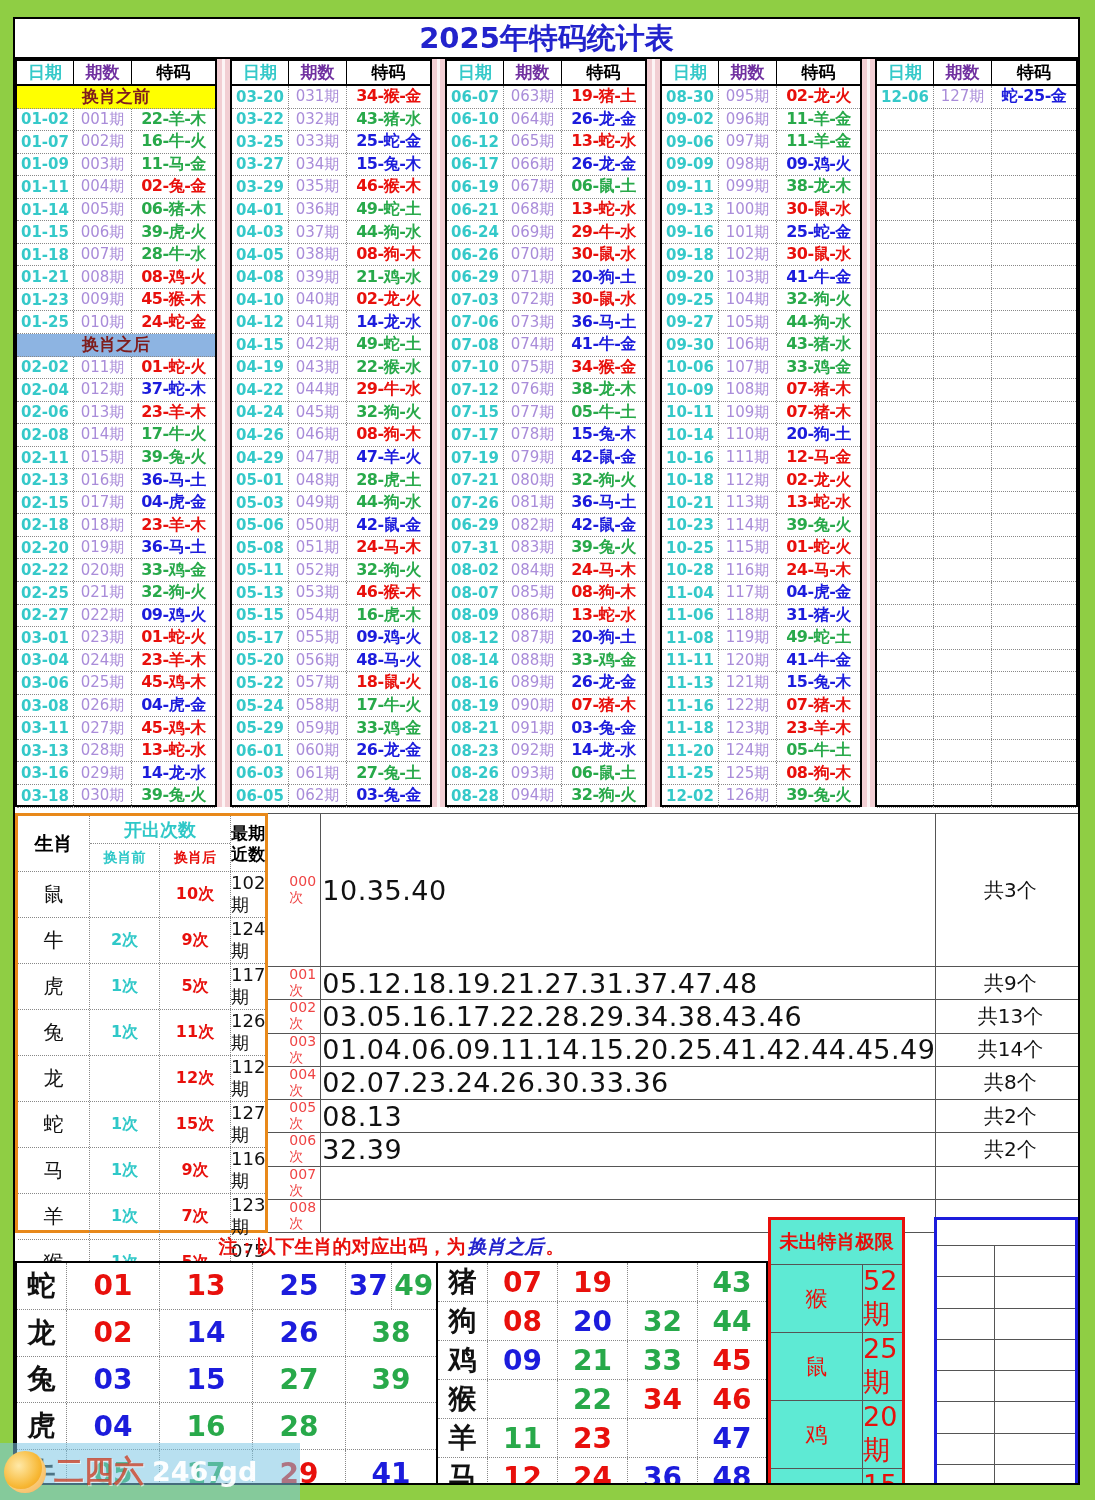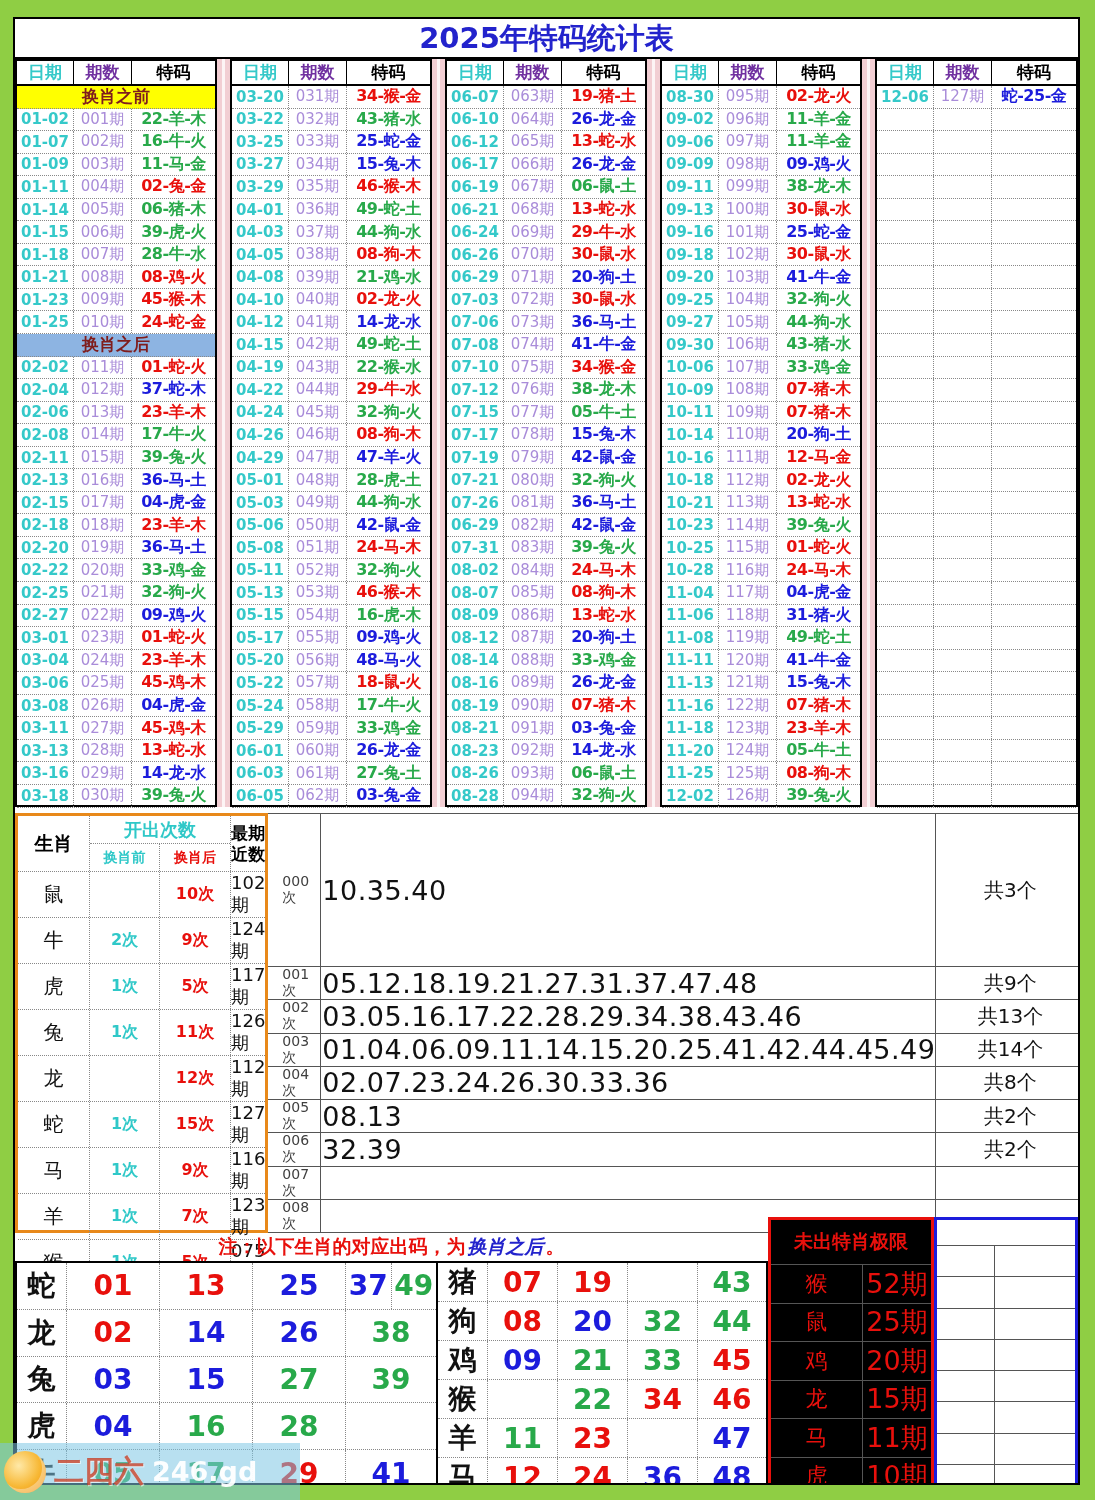--- a/index.html
+++ b/index.html
@@ -50,21 +50,21 @@
   .s-z{width:72px;font-size:20px;color:#111;display:flex;align-items:center;justify-content:center;
     border-right:1px dotted #888;box-sizing:border-box}
   .s-b{width:70px;color:#2fc8c8;font-weight:bold;font-size:16px;display:flex;align-items:center;justify-content:center;
     border-right:1px dotted #888;box-sizing:border-box}
   .s-a{width:71px;color:#e8100c;font-weight:bold;font-size:16px;display:flex;align-items:center;justify-content:center;
     border-right:1px dotted #888;box-sizing:border-box}
   .s-r{flex:1;display:flex;align-items:center;justify-content:center;font-size:18px;color:#111}
   .freq{flex:1;display:flex;flex-direction:column;border-top:1px solid #555;box-sizing:border-box}
   .f-row{display:flex;border-bottom:1px solid #555;box-sizing:border-box;flex:1;min-height:0}
   .f-row.tall{flex:0 0 153px}
-  .f-label{width:52px;font-size:14px;color:#404040;display:flex;align-items:center;padding-left:14px;box-sizing:border-box}
+  .f-label{width:52px;font-size:14px;color:#ef4444;display:flex;align-items:center;padding-left:21px;box-sizing:border-box}
   .f-nums{flex:1;border-left:1px solid #555;border-right:1px solid #555;display:flex;align-items:center;padding-left:1px;
     font-size:27px;color:#111;letter-spacing:.5px;box-sizing:border-box;overflow:hidden;white-space:nowrap}
   .f-count{width:148px;display:flex;align-items:center;justify-content:center;font-size:20px;color:#111}
   
   .bottom{position:relative;flex:1;display:flex;flex-direction:column}
   .note{height:28px;width:753px;display:flex;align-items:center;justify-content:center;
     font-size:19px;font-weight:bold;color:#e8100c;flex:0 0 auto}
   .note .hl{color:#2323cc;font-style:italic;margin:0 2px}
   .maps{display:flex;flex:1}
   .map{display:flex;flex-direction:column;border:2px solid #000;box-sizing:border-box;background:#fff}
@@ -75,21 +75,21 @@
   .m-z{width:50px;font-size:28px;font-weight:bold;color:#111;display:flex;align-items:center;justify-content:center;
     border-right:1px dotted #888;box-sizing:border-box}
   .m-c{display:flex;align-items:center;justify-content:center;font-size:28px;font-weight:600;
     border-right:1px dotted #888;box-sizing:border-box;overflow:hidden}
   .map-left .m-c{width:93px}
   .map-right .m-c{width:70px}
   .m-last{flex:1;border-right:none;display:flex}
   .m-merged{flex:1;display:flex;align-items:center;justify-content:center;font-size:28px;font-weight:600}
   .m-half{flex:1;display:flex;align-items:center;justify-content:center;font-size:28px;font-weight:600;box-sizing:border-box}
   .m-half:first-child{border-right:1px dotted #888}
-  .limit{position:absolute;left:753px;top:-16px;bottom:0;width:166px;border:3px solid #e8100c;background:#000000;
+  .limit{position:absolute;left:753px;top:-16px;bottom:0;width:137px;border:3px solid #e8100c;background:#5eead4;
     box-sizing:border-box;display:flex;flex-direction:column;z-index:3}
   .limit-title{height:44px;display:flex;align-items:center;justify-content:center;color:#e8100c;font-weight:bold;font-size:19px;flex:0 0 auto}
   .limit-rows{flex:1;display:flex;flex-direction:column}
   .l-row{flex:1;display:flex;border-top:1px solid #555;box-sizing:border-box}
   .l-z{width:92px;display:flex;align-items:center;justify-content:center;color:#e8100c;font-size:22px;
     border-right:1px solid #555;box-sizing:border-box}
   .l-v{flex:1;display:flex;align-items:center;justify-content:center;color:#e8100c;font-size:27px}
   .bluebox{position:absolute;left:919px;top:-16px;bottom:0;right:0;border:3px solid #1c1cdc;background:#fff;
     box-sizing:border-box;display:flex;flex-direction:column;z-index:3}
   .bb-top{height:26px;border-bottom:1px solid #555;box-sizing:border-box;flex:0 0 auto}

